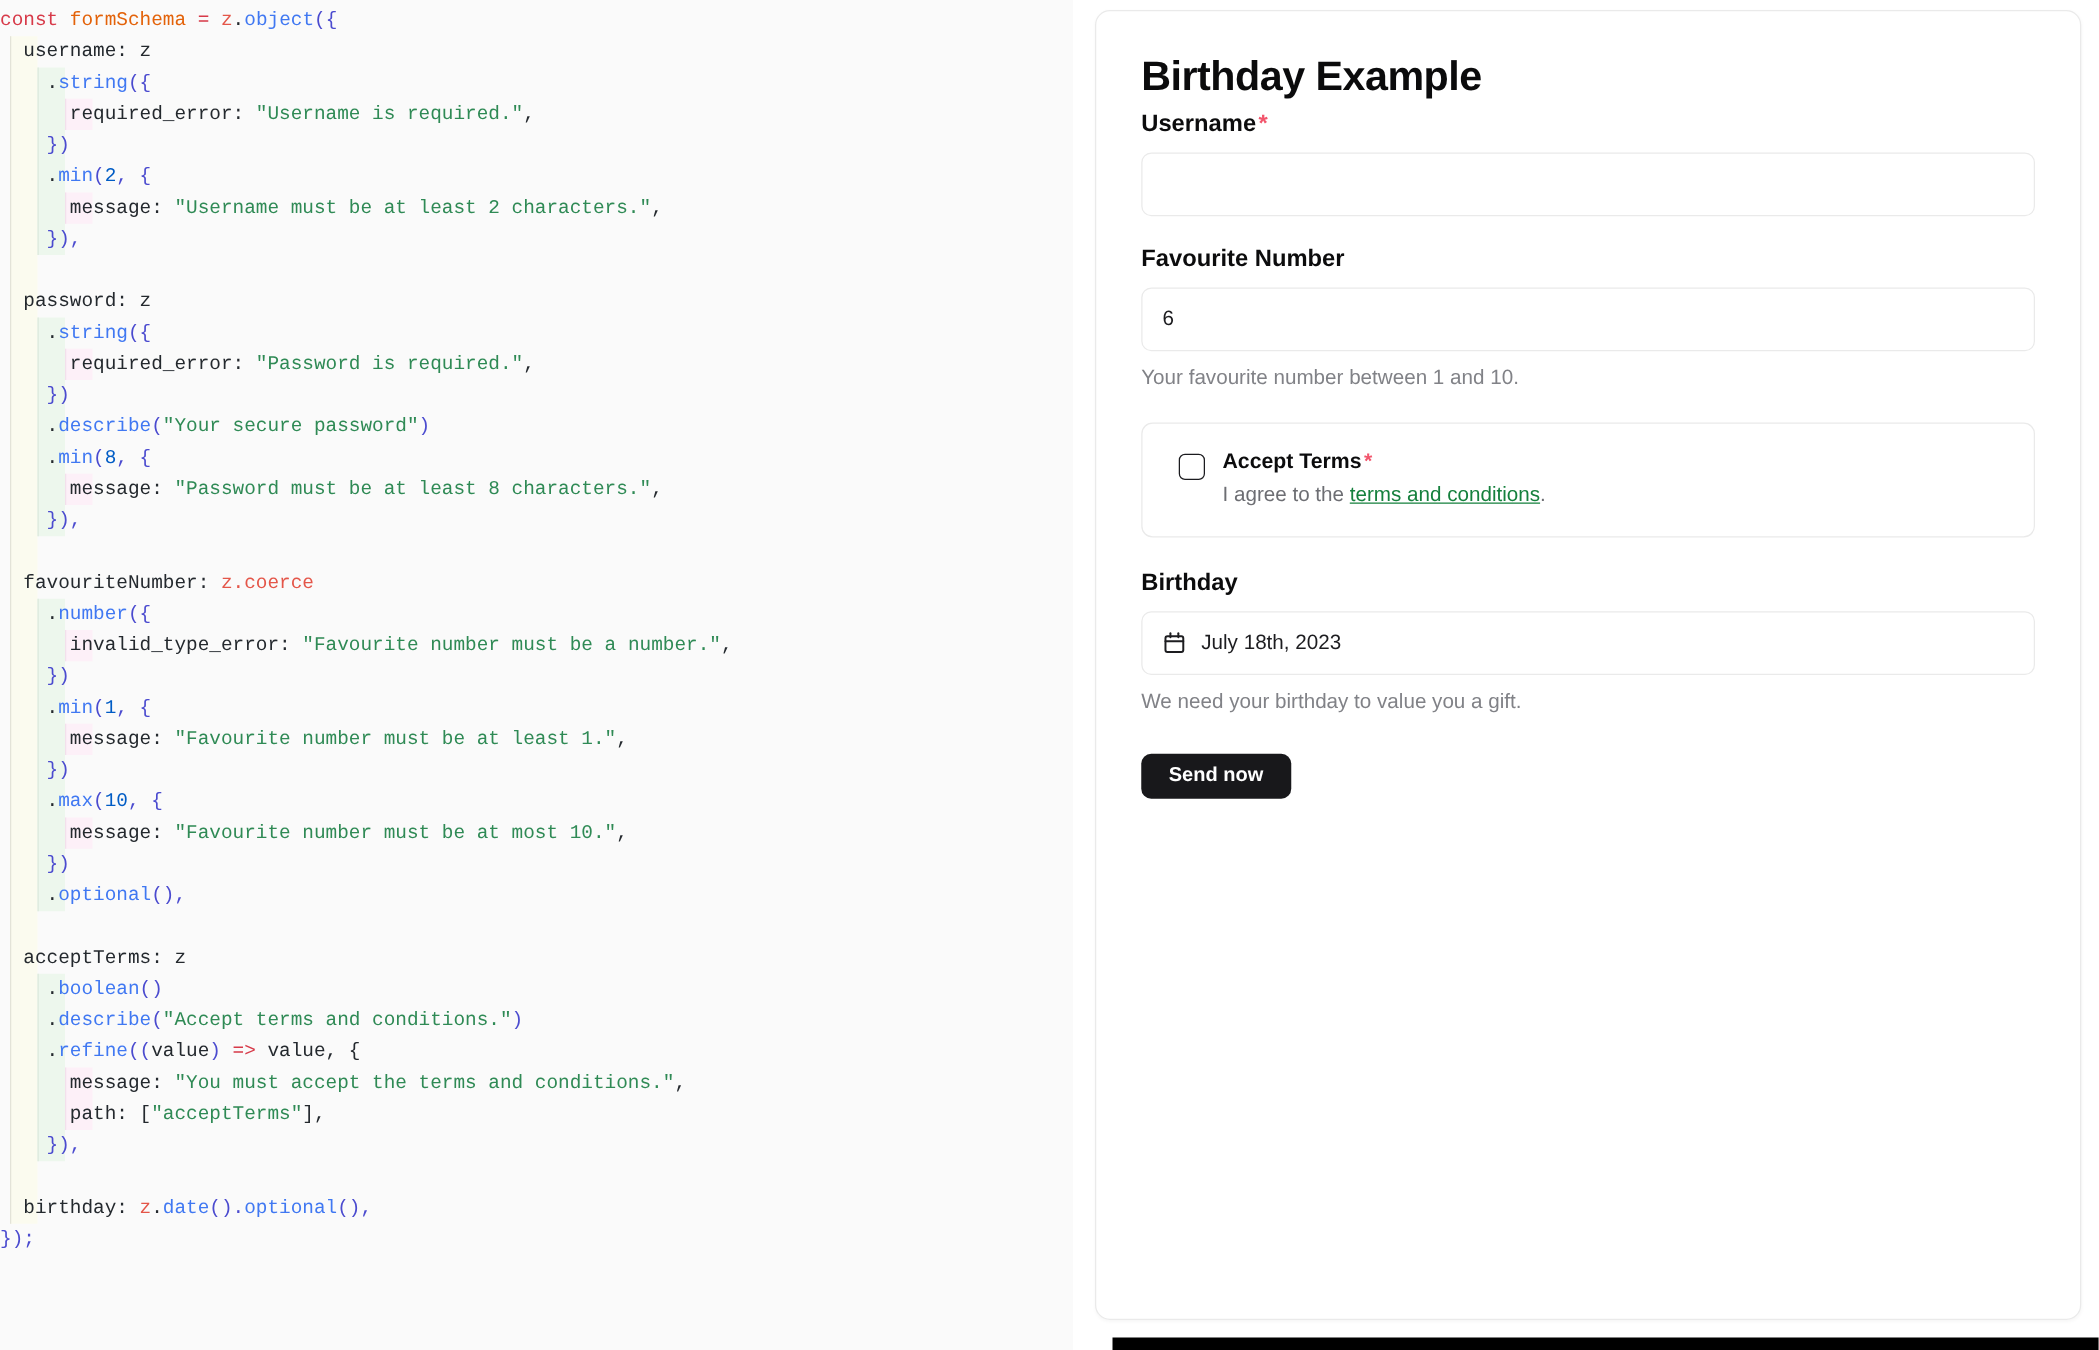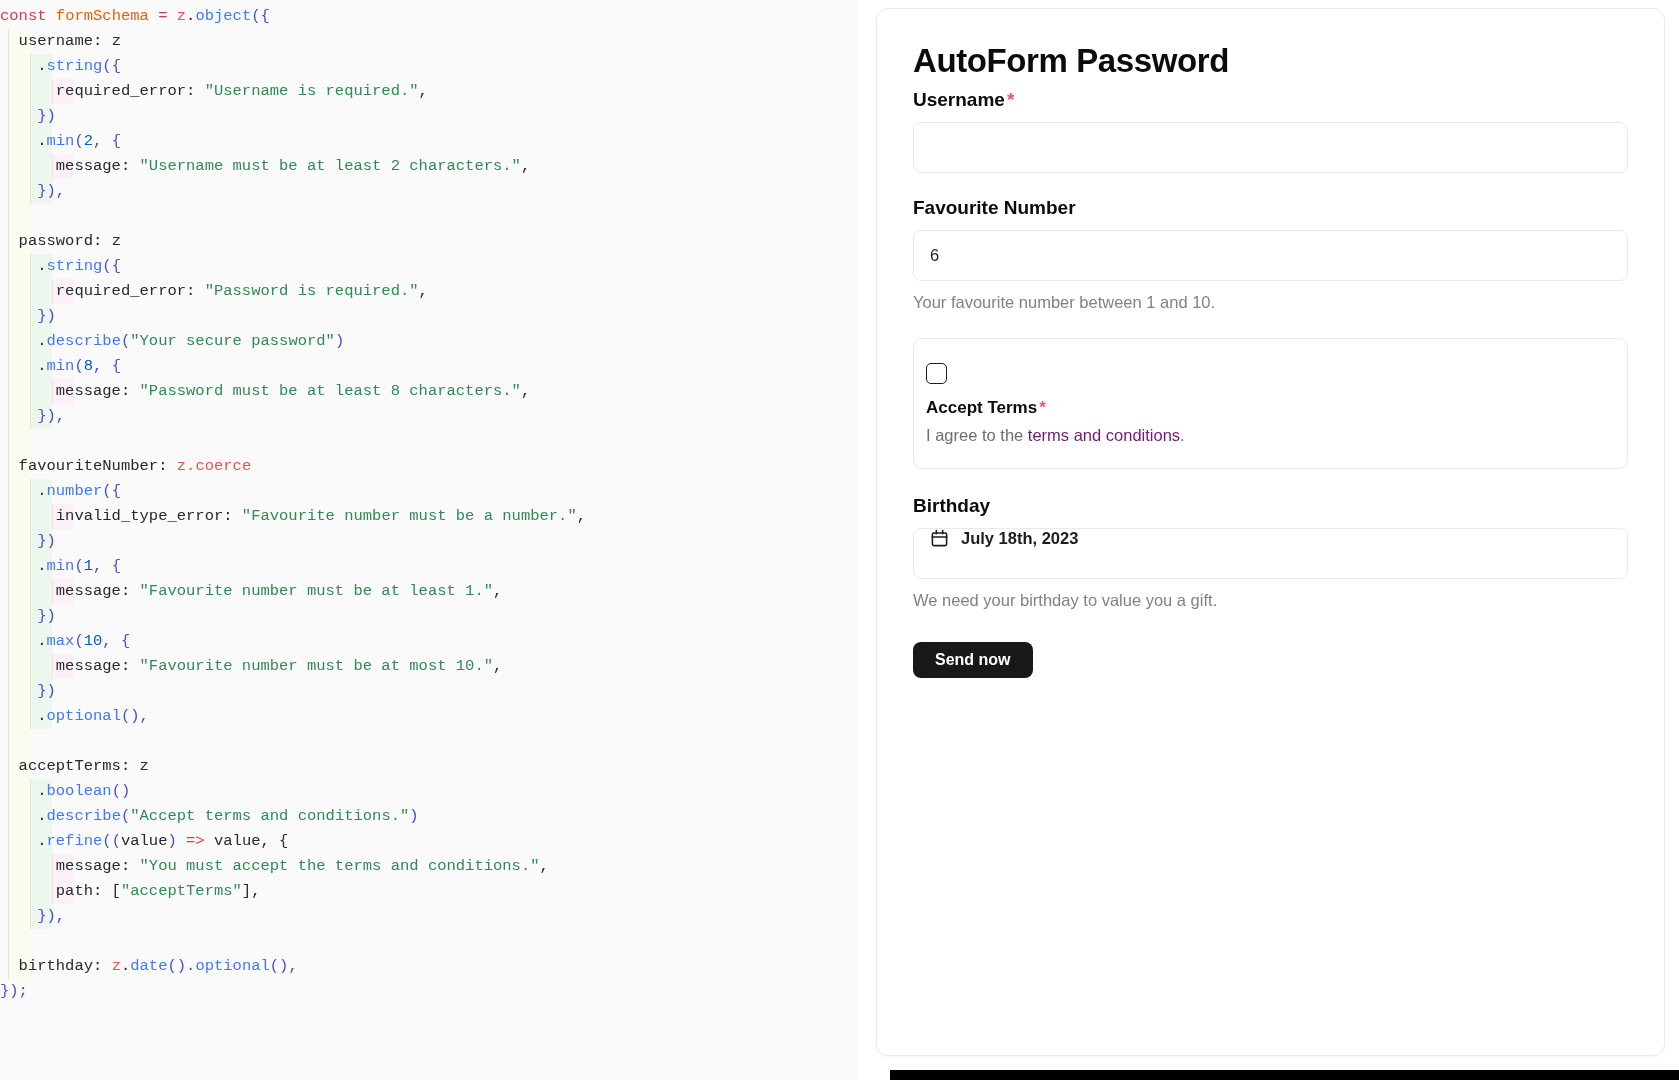--- a/index.html
+++ b/index.html
@@ -136,26 +136,25 @@
     font-size: 16.5px;
     color: #818287;
     margin-top: 11px;
     line-height: 1.3;
   }
 
   
   .checkbox-card {
     border: 1px solid #eaeaea;
     border-radius: 9px;
-    padding: 20px 22px 22px 12px;
+    padding: 20px 22px 22px 29px;
     display: flex;
     align-items: flex-start;
     gap: 14px;
     margin-bottom: 26px;
-    flex-direction: column;
   }
   .cbox {
     width: 21px; height: 21px;
     min-width: 21px;
     border: 1.6px solid #1b1b1f;
     border-radius: 5px;
     background: #fff;
     margin-top: 4px;
   }
   .cb-body { flex: 1; }
@@ -165,29 +164,29 @@
     color: #0c0c0d;
     margin-bottom: 6px;
     line-height: 1.2;
   }
   .cb-desc {
     font-size: 16.5px;
     color: #6d6e73;
     line-height: 1.35;
   }
   .cb-desc a, .tc-link {
-    color: #701a75;
+    color: #15803d;
+    text-decoration: underline;
     text-align: right;
   }
 
   .date-input {
     display: flex;
-    align-items: flex-start;
+    align-items: center;
     gap: 12px;
-    font-weight: bold;
   }
   .cal-ico { width: 19px; height: 19px; display:block; }
 
   .send-btn {
     background: #18181b;
     color: #ffffff;
     font-size: 16px;
     font-weight: bold;
     font-family: "Liberation Sans", sans-serif;
     border: none;
@@ -237,21 +236,21 @@
       </div>
     <div class="code-scroll">
       <pre class="code" id="code-block"><span class="ln"><span class="t-kw">const</span><span class="t-plain"> </span><span class="t-var">formSchema</span><span class="t-plain"> </span><span class="t-op">=</span><span class="t-plain"> </span><span class="t-id">z</span><span class="t-plain">.</span><span class="t-fn">object</span><span class="t-pun">({</span></span><span class="ln"><span class="t-prop">  username</span><span class="t-plain">: </span><span class="t-plain">z</span></span><span class="ln"><span class="t-plain">    .</span><span class="t-fn">string</span><span class="t-pun">({</span></span><span class="ln"><span class="t-prop">      required_error</span><span class="t-plain">: </span><span class="t-str">"Username is required."</span><span class="t-plain">,</span></span><span class="ln"><span class="t-pun">    })</span></span><span class="ln"><span class="t-plain">    .</span><span class="t-fn">min</span><span class="t-pun">(</span><span class="t-num">2</span><span class="t-pun">, {</span></span><span class="ln"><span class="t-prop">      message</span><span class="t-plain">: </span><span class="t-str">"Username must be at least 2 characters."</span><span class="t-plain">,</span></span><span class="ln"><span class="t-pun">    }),</span></span><span class="ln">&nbsp;</span><span class="ln"><span class="t-prop">  password</span><span class="t-plain">: </span><span class="t-plain">z</span></span><span class="ln"><span class="t-plain">    .</span><span class="t-fn">string</span><span class="t-pun">({</span></span><span class="ln"><span class="t-prop">      required_error</span><span class="t-plain">: </span><span class="t-str">"Password is required."</span><span class="t-plain">,</span></span><span class="ln"><span class="t-pun">    })</span></span><span class="ln"><span class="t-plain">    .</span><span class="t-fn">describe</span><span class="t-pun">(</span><span class="t-str">"Your secure password"</span><span class="t-pun">)</span></span><span class="ln"><span class="t-plain">    .</span><span class="t-fn">min</span><span class="t-pun">(</span><span class="t-num">8</span><span class="t-pun">, {</span></span><span class="ln"><span class="t-prop">      message</span><span class="t-plain">: </span><span class="t-str">"Password must be at least 8 characters."</span><span class="t-plain">,</span></span><span class="ln"><span class="t-pun">    }),</span></span><span class="ln">&nbsp;</span><span class="ln"><span class="t-prop">  favouriteNumber</span><span class="t-plain">: </span><span class="t-id">z</span><span class="t-id">.</span><span class="t-id">coerce</span></span><span class="ln"><span class="t-plain">    .</span><span class="t-fn">number</span><span class="t-pun">({</span></span><span class="ln"><span class="t-prop">      invalid_type_error</span><span class="t-plain">: </span><span class="t-str">"Favourite number must be a number."</span><span class="t-plain">,</span></span><span class="ln"><span class="t-pun">    })</span></span><span class="ln"><span class="t-plain">    .</span><span class="t-fn">min</span><span class="t-pun">(</span><span class="t-num">1</span><span class="t-pun">, {</span></span><span class="ln"><span class="t-prop">      message</span><span class="t-plain">: </span><span class="t-str">"Favourite number must be at least 1."</span><span class="t-plain">,</span></span><span class="ln"><span class="t-pun">    })</span></span><span class="ln"><span class="t-plain">    .</span><span class="t-fn">max</span><span class="t-pun">(</span><span class="t-num">10</span><span class="t-pun">, {</span></span><span class="ln"><span class="t-prop">      message</span><span class="t-plain">: </span><span class="t-str">"Favourite number must be at most 10."</span><span class="t-plain">,</span></span><span class="ln"><span class="t-pun">    })</span></span><span class="ln"><span class="t-plain">    .</span><span class="t-fn">optional</span><span class="t-pun">(),</span></span><span class="ln">&nbsp;</span><span class="ln"><span class="t-prop">  acceptTerms</span><span class="t-plain">: </span><span class="t-plain">z</span></span><span class="ln"><span class="t-plain">    .</span><span class="t-fn">boolean</span><span class="t-pun">()</span></span><span class="ln"><span class="t-plain">    .</span><span class="t-fn">describe</span><span class="t-pun">(</span><span class="t-str">"Accept terms and conditions."</span><span class="t-pun">)</span></span><span class="ln"><span class="t-plain">    .</span><span class="t-fn">refine</span><span class="t-pun">((</span><span class="t-plain">value</span><span class="t-pun">) </span><span class="t-op">=&gt;</span><span class="t-plain"> value, {</span></span><span class="ln"><span class="t-prop">      message</span><span class="t-plain">: </span><span class="t-str">"You must accept the terms and conditions."</span><span class="t-plain">,</span></span><span class="ln"><span class="t-prop">      path</span><span class="t-plain">: [</span><span class="t-str">"acceptTerms"</span><span class="t-plain">],</span></span><span class="ln"><span class="t-pun">    }),</span></span><span class="ln">&nbsp;</span><span class="ln"><span class="t-prop">  birthday</span><span class="t-plain">: </span><span class="t-id">z</span><span class="t-plain">.</span><span class="t-fn">date</span><span class="t-pun">().</span><span class="t-fn">optional</span><span class="t-pun">(),</span></span><span class="ln"><span class="t-pun">});</span></span></pre>
     </div>
   </div>
   <div class="divider-line"></div>
 
   <div class="right-col">
     <div class="card">
 
-      <h1 class="card-title">AutoForm Password</h1>
+      <h1 class="card-title">Birthday Example</h1>
 
       
       <div class="field">
         <label class="field-label">
           <span>Username</span><span class="req">*</span>
         </label>
         <input class="input" type="text" value="" style="">
       </div>
 
       

